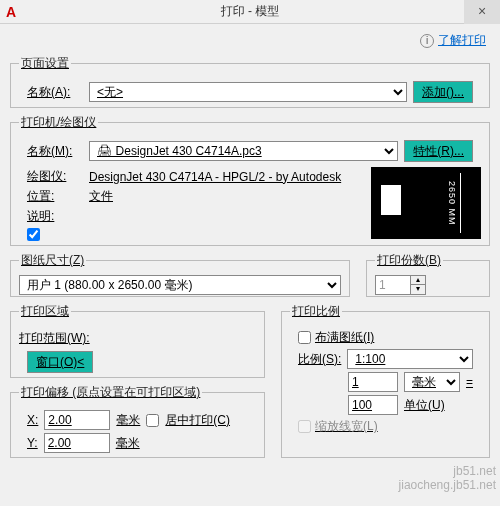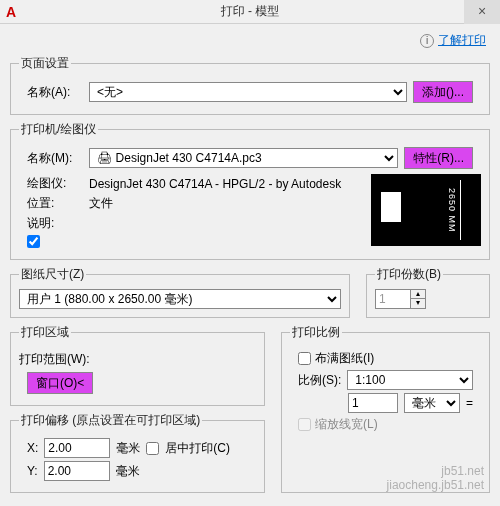--- a/index.html
+++ b/index.html
@@ -5,41 +5,41 @@
 * { box-sizing: border-box; margin: 0; padding: 0; font-family: "Microsoft YaHei", SimSun, sans-serif; font-size: 12px; }
 body { background: #f0f0f0; width: 500px; height: 506px; }
 .title-bar { height: 24px; background: #f0f0f0; display: flex; align-items: center; position: relative; border-bottom: 1px solid #d0d0d0; }
 .app-icon { margin-left: 6px; color: #c00; font-weight: bold; font-size: 14px; }
 .title-text { position: absolute; left: 50%; transform: translateX(-50%); color: #333; }
 .close-btn { position: absolute; right: 0; top: 0; width: 36px; height: 24px; background: #ddd; text-align: center; line-height: 22px; font-size: 14px; color: #555; }
 .body-area { padding: 6px 10px 6px 10px; }
 .info-row { display: flex; justify-content: flex-end; align-items: center; gap: 4px; padding: 2px 4px 6px 0; }
 .info-icon { width: 14px; height: 14px; border: 1px solid #888; border-radius: 50%; text-align: center; line-height: 12px; font-size: 10px; color: #555; }
 .link { color: #06c; text-decoration: underline; }
-fieldset { border: 1px solid #bbb; padding: 6px 8px 8px 8px; margin-bottom: 6px; }
+fieldset { border: 1px solid #bbb; padding: 6px 8px 1px 8px; margin-bottom: 6px; text-decoration: underline; }
 legend, .group-title { color: #222; padding: 0 2px; }
 .row { display: flex; align-items: center; gap: 6px; margin: 3px 8px; }
 .lbl { min-width: 56px; }
 select, input[type=text] { border: 1px solid #888; height: 20px; padding: 1px 3px; background: #fff; }
 select { appearance: menulist; }
-.btn { border: 1px solid #888; background: #d946ef; height: 22px; padding: 0 8px; cursor: pointer; }
+.btn { border: 1px solid #888; background: #14b8a6; height: 22px; padding: 0 8px; cursor: pointer; }
 .two-col { display: flex; gap: 16px; }
 .left-col { flex: 1; }
 .right-col { width: 174px; }
 .preview-box { width: 110px; height: 72px; background: #000; position: relative; margin-top: 2px; }
 .preview-inner { position: absolute; left: 10px; top: 18px; width: 20px; height: 30px; background: #fff; }
 .preview-dim { position: absolute; color: #fff; font-size: 9px; writing-mode: vertical-rl; right: 24px; top: 14px; letter-spacing: 1px; }
 .preview-arrow { position: absolute; right: 20px; top: 6px; bottom: 6px; border-right: 1px solid #fff; }
 .chk { display: flex; align-items: center; gap: 4px; }
 .spin { display: inline-flex; align-items: center; }
 .spin input { width: 36px; color: #999; }
 .spin-btns { display: flex; flex-direction: column; border: 1px solid #888; border-left: none; }
 .spin-btns span { width: 14px; height: 9px; background: #f0f0f0; border-bottom: 1px solid #888; text-align: center; font-size: 8px; line-height: 8px; }
 .spin-btns span:last-child { border-bottom: none; }
-.watermark { position: absolute; right: 16px; bottom: 14px; color: #888; font-size: 10px; text-align: right; pointer-events: none; opacity: .6; }
+.watermark { position: absolute; right: 4px; bottom: 14px; color: #888; font-size: 10px; text-align: right; pointer-events: none; opacity: .6; }
 .dim { color: #888; }
 .sec-label { margin: 4px 0 4px 0; }
 </style>
 </head>
 <body>
 
 <div class="title-bar">
   <span class="app-icon">A</span>
   <span class="title-text">打印 - 模型</span>
   <div class="close-btn">×</div>
@@ -148,20 +148,25 @@
       <div class="row">
         <span>比例(S):</span>
         <select style="flex:1"><option>1:100</option></select>
       </div>
       <div class="row">
         <span style="width:44px"></span>
         <input type="text" style="width: 50px;" value="1">
         <select style="width:56px"><option>毫米</option></select>
         <span>=</span>
       </div>
+      <div class="row">
+        <span style="width:44px"></span>
+        <input type="text" style="width: 50px;" value="100">
+        <span>单位(U)</span>
+      </div>
       <div class="row chk dim">
         <input type="checkbox" disabled="" style="">
         <span>缩放线宽(L)</span>
       </div>
     </fieldset>
   </div>
 
 </div>
 
 <div class="watermark">

